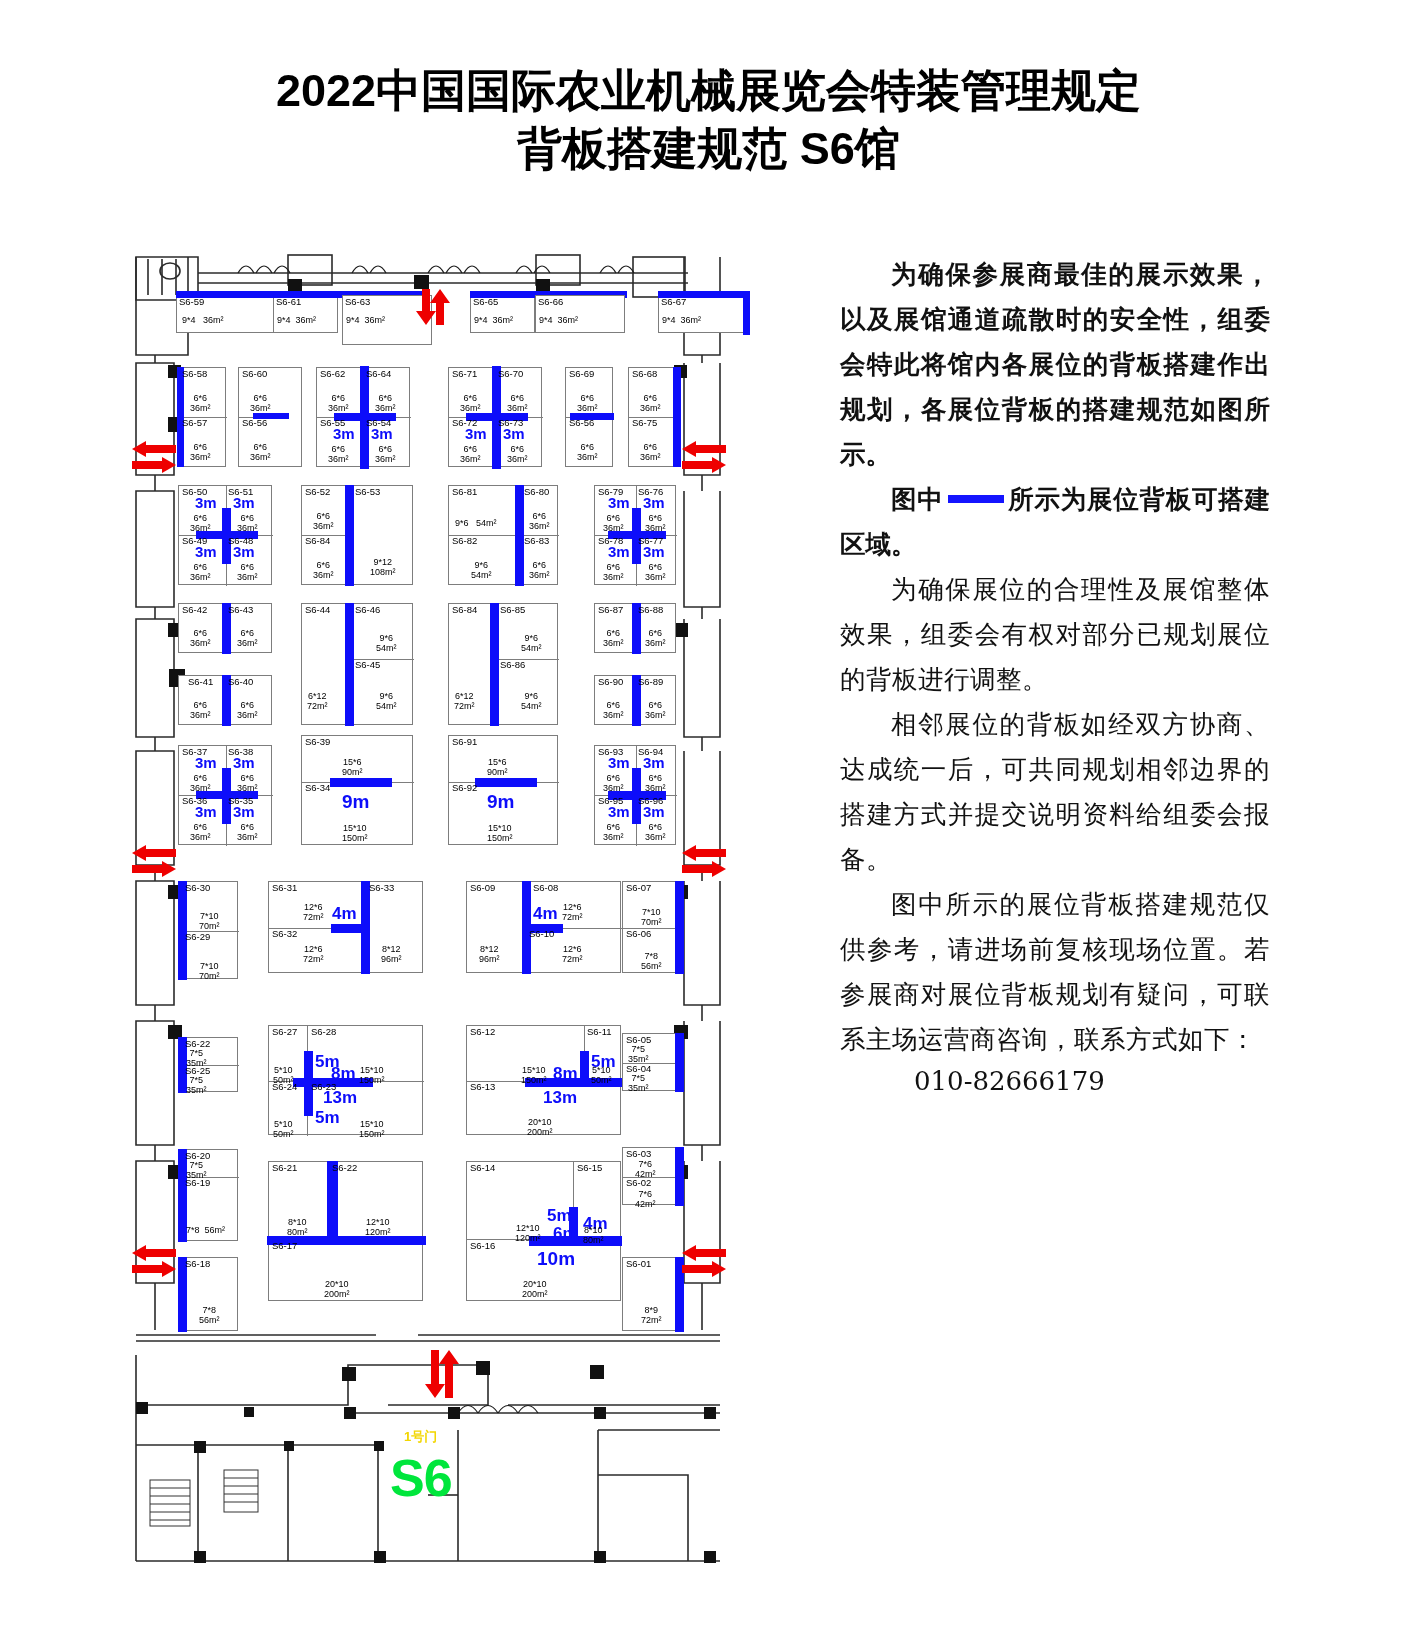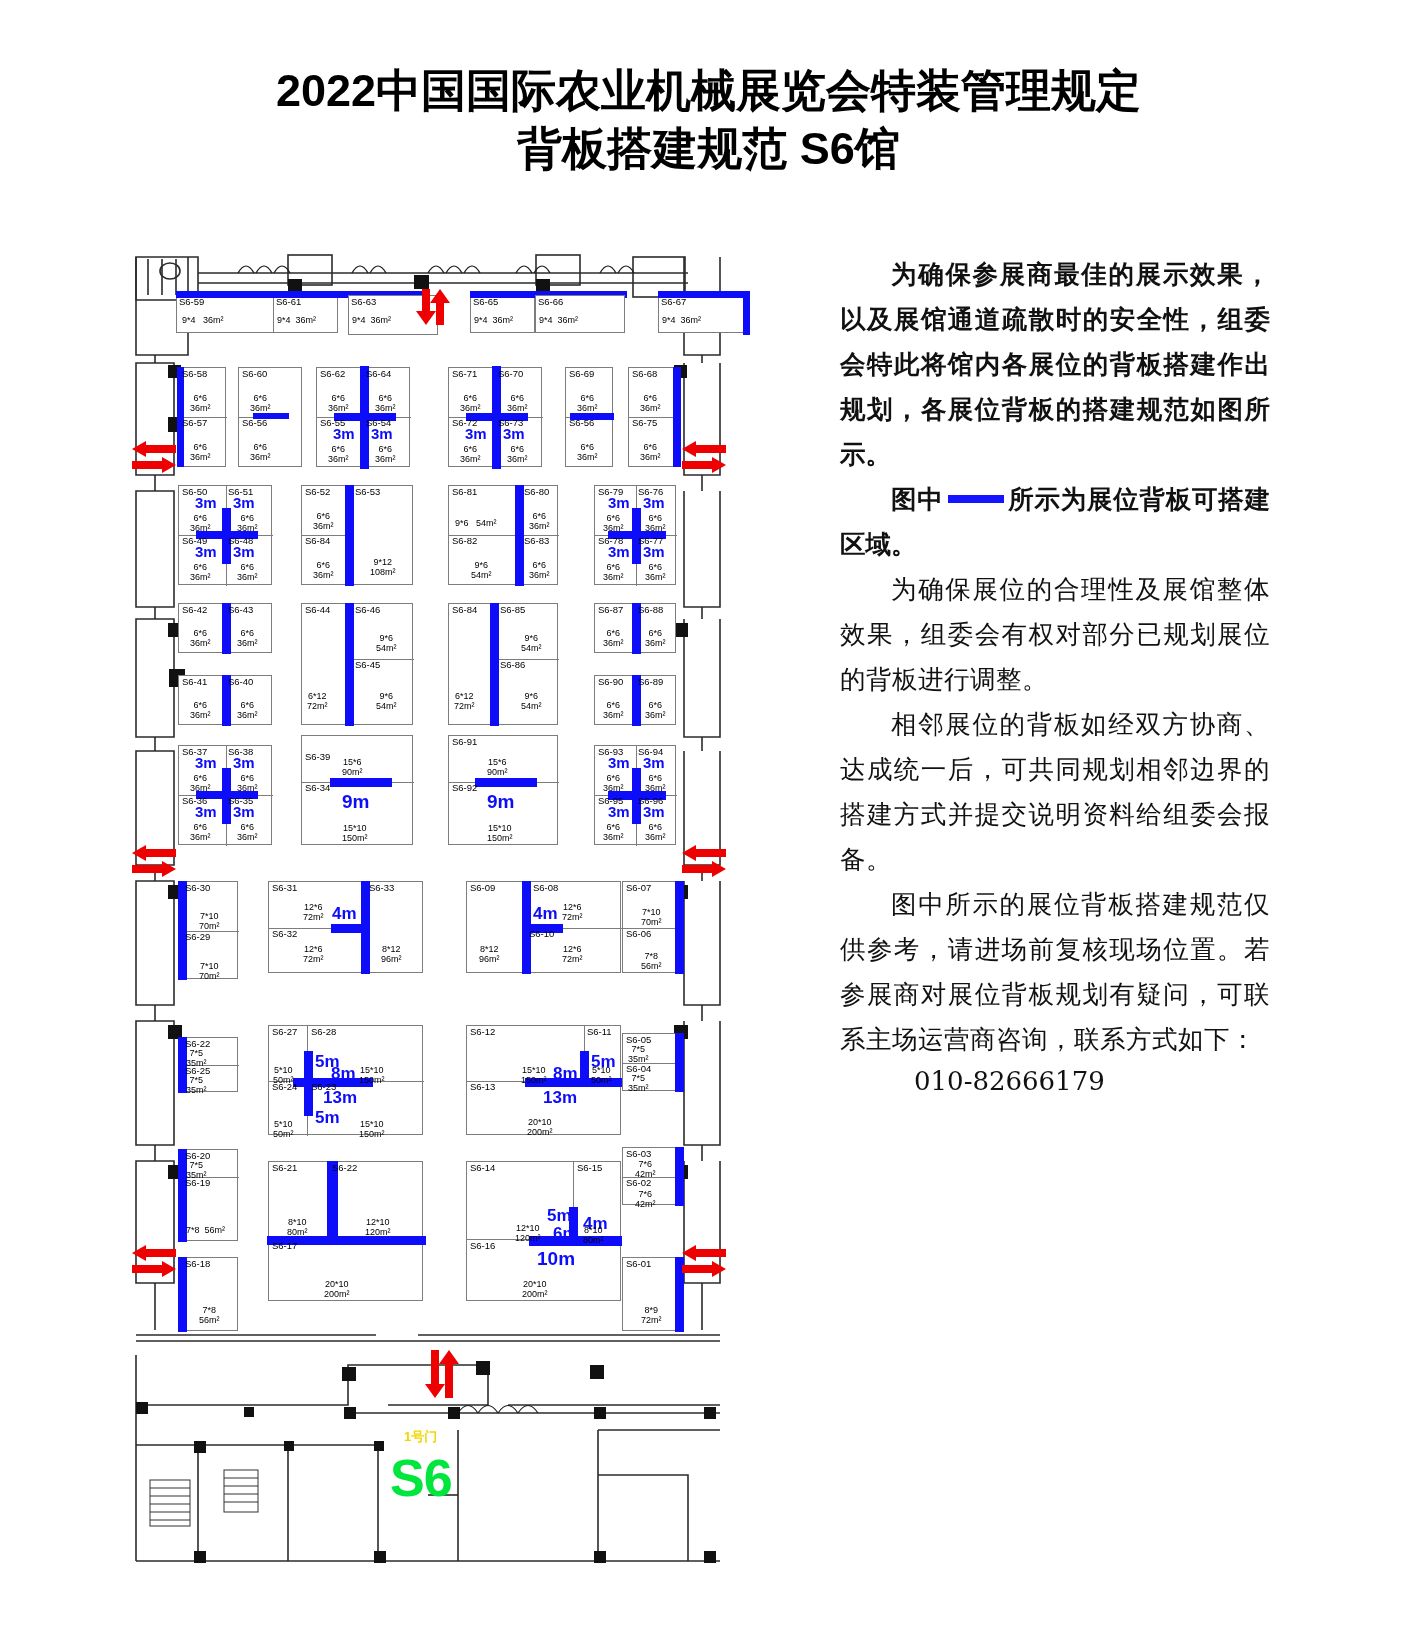--- a/index.html
+++ b/index.html
@@ -203,21 +203,21 @@
   <div class="booth" style="left:48px;top:50px;width:113px;height:38px;">
     <div class="blue" style="left:-1px;top:-5px;width:97px;height:7px;"></div>
     <div class="bl" style="left:2px;top:1px;">S6-59</div>
     <div class="bdim" style="left:5px;top:20px;"><span>9*4</span> &nbsp; <span>36m²</span></div>
   </div>
   <div class="booth" style="left:145px;top:50px;width:65px;height:38px;">
     <div class="blue" style="left:-1px;top:-5px;width:157px;height:7px;"></div>
     <div class="bl" style="left:2px;top:1px;">S6-61</div>
     <div class="bdim" style="left:3px;top:20px;"><span>9*4</span> &nbsp;<span>36m²</span></div>
   </div>
-  <div class="booth" style="left:220px;top:50px;width:90px;height:40px;">
+  <div class="booth" style="left:214px;top:50px;width:90px;height:50px;">
     <div class="bl" style="left:2px;top:1px;">S6-63</div>
     <div class="bdim" style="left:3px;top:20px;"><span>9*4</span> &nbsp;<span>36m²</span></div>
   </div>
   <div class="booth" style="left:342px;top:50px;width:65px;height:38px;">
     <div class="blue" style="left:-1px;top:-5px;width:157px;height:7px;"></div>
     <div class="bl" style="left:2px;top:1px;">S6-65</div>
     <div class="bdim" style="left:3px;top:20px;"><span>9*4</span> &nbsp;<span>36m²</span></div>
   </div>
   <div class="booth" style="left:407px;top:50px;width:90px;height:38px;">
     <div class="bl" style="left:2px;top:1px;">S6-66</div>
@@ -368,21 +368,21 @@
     <div class="vline" style="left:47px;top:0;height:50px;"></div>
     <div class="blue" style="left:43px;top:-1px;width:9px;height:51px;"></div>
     <div class="bl" style="left:3px;top:1px;">S6-42</div>
     <div class="bdim" style="left:11px;top:25px;text-align:center;"><span>6*6</span><br><span>36m²</span></div>
     <div class="bl" style="left:49px;top:1px;">S6-43</div>
     <div class="bdim" style="left:58px;top:25px;text-align:center;"><span>6*6</span><br><span>36m²</span></div>
   </div>
   <div class="booth" style="left:50px;top:430px;width:94px;height:50px;">
     <div class="vline" style="left:47px;top:0;height:50px;"></div>
     <div class="blue" style="left:43px;top:-1px;width:9px;height:51px;"></div>
-    <div class="bl" style="left:3px;top:1px;">S6-41</div>
+    <div class="bl" style="left:9px;top:1px;">S6-41</div>
     <div class="bdim" style="left:11px;top:25px;text-align:center;"><span>6*6</span><br><span>36m²</span></div>
     <div class="bl" style="left:49px;top:1px;">S6-40</div>
     <div class="bdim" style="left:58px;top:25px;text-align:center;"><span>6*6</span><br><span>36m²</span></div>
   </div>
 
   <div class="booth" style="left:173px;top:358px;width:112px;height:122px;">
     <div class="hline" style="left:47px;top:55px;width:65px;"></div>
     <div class="vline" style="left:47px;top:0;height:122px;"></div>
     <div class="blue" style="left:43px;top:-1px;width:9px;height:123px;"></div>
     <div class="bl" style="left:3px;top:1px;">S6-44</div>
@@ -437,21 +437,21 @@
     <div class="bm" style="left:16px;top:57px;font-size:15px;">3m</div>
     <div class="bdim" style="left:11px;top:77px;text-align:center;"><span>6*6</span><br><span>36m²</span></div>
     <div class="bl" style="left:49px;top:50px;">S6-35</div>
     <div class="bm" style="left:54px;top:57px;font-size:15px;">3m</div>
     <div class="bdim" style="left:58px;top:77px;text-align:center;"><span>6*6</span><br><span>36m²</span></div>
   </div>
 
   <div class="booth" style="left:173px;top:490px;width:112px;height:110px;">
     <div class="hline" style="left:0;top:46px;width:112px;"></div>
     <div class="blue" style="left:28px;top:42px;width:62px;height:9px;"></div>
-    <div class="bl" style="left:3px;top:16px;">S6-39</div>
+    <div class="bl" style="left:3px;top:1px;">S6-39</div>
     <div class="bdim" style="left:40px;top:22px;text-align:center;"><span>15*6</span><br><span>90m²</span></div>
     <div class="bl" style="left:3px;top:47px;">S6-34</div>
     <div class="bm" style="left:40px;top:55px;font-size:19px;">9m</div>
     <div class="bdim" style="left:40px;top:88px;text-align:center;"><span>15*10</span><br><span>150m²</span></div>
   </div>
 
   <div class="booth" style="left:320px;top:490px;width:110px;height:110px;">
     <div class="hline" style="left:0;top:46px;width:110px;"></div>
     <div class="blue" style="left:26px;top:42px;width:62px;height:9px;"></div>
     <div class="bl" style="left:3px;top:1px;">S6-91</div>

